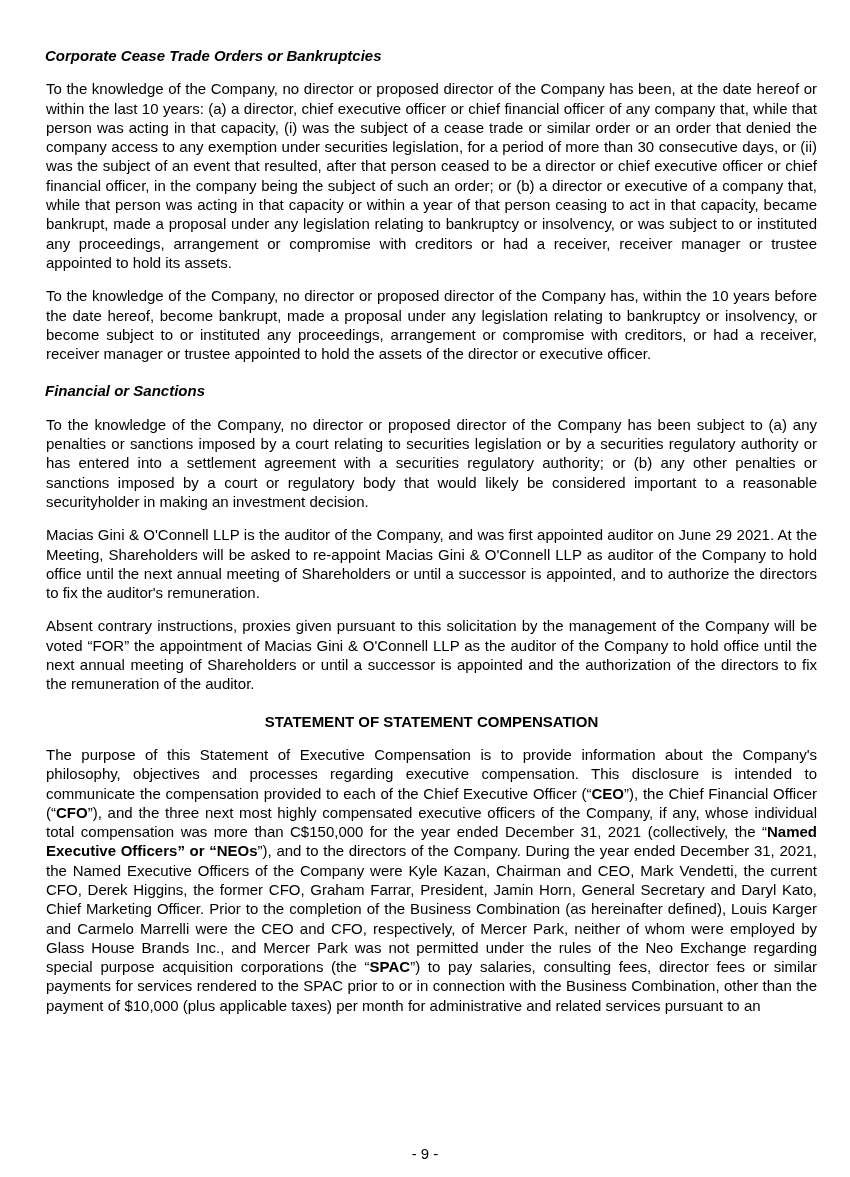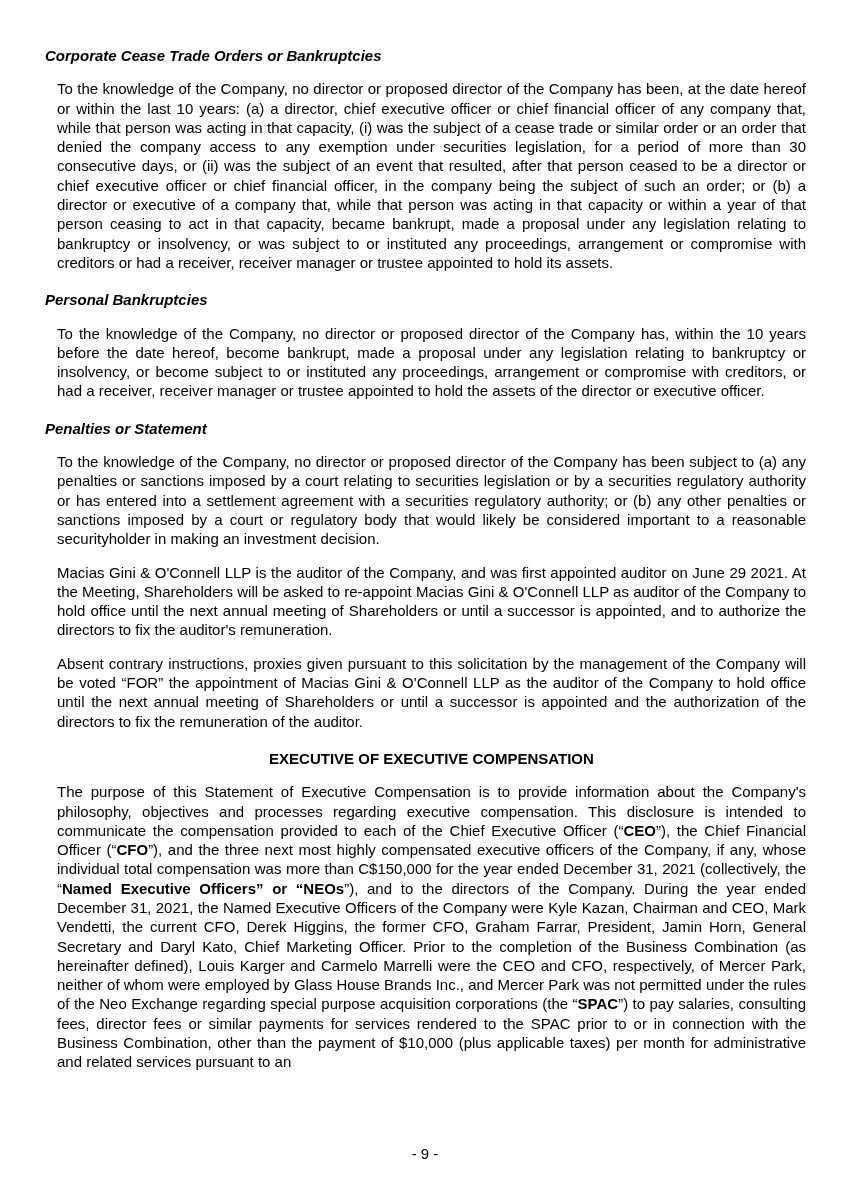--- a/index.html
+++ b/index.html
@@ -22,48 +22,47 @@
   }
   .heading {
     font-weight: bold;
     margin: 18px 0 14px 0;
     text-align: left;
   }
   .heading.italic { font-style: italic; }
   .heading.first { margin-top: 0; }
   .heading.centered { text-align: center; }
   p.body-text {
-    margin: 14px 12px;
+    margin: 14px 1px;
     text-align: justify;
   }
   p.body-text.bold { font-weight: normal; }
   .footer {
     position: absolute;
     bottom: 14px;
     left: 0;
     right: 0;
     text-align: center;
     font-size: 15px;
   }
 </style>
 </head>
 <body>
 
 <div class="page">
 
   <div class="heading italic first">Corporate Cease Trade Orders or Bankruptcies</div>
   <p class="body-text">To the knowledge of the Company, no director or proposed director of the Company has been, at the date hereof or within the last 10 years: (a) a director, chief executive officer or chief financial officer of any company that, while that person was acting in that capacity, (i) was the subject of a cease trade or similar order or an order that denied the company access to any exemption under securities legislation, for a period of more than 30 consecutive days, or (ii) was the subject of an event that resulted, after that person ceased to be a director or chief executive officer or chief financial officer, in the company being the subject of such an order; or (b) a director or executive of a company that, while that person was acting in that capacity or within a year of that person ceasing to act in that capacity, became bankrupt, made a proposal under any legislation relating to bankruptcy or insolvency, or was subject to or instituted any proceedings, arrangement or compromise with creditors or had a receiver, receiver manager or trustee appointed to hold its assets.</p>
 
-  <div class="heading italic">Personal Bankruptcies</div>
   <p class="body-text">To the knowledge of the Company, no director or proposed director of the Company has, within the 10 years before the date hereof, become bankrupt, made a proposal under any legislation relating to bankruptcy or insolvency, or become subject to or instituted any proceedings, arrangement or compromise with creditors, or had a receiver, receiver manager or trustee appointed to hold the assets of the director or executive officer.</p>
 
-  <div class="heading italic">Penalties or Statement</div>
+  <div class="heading italic">Financial or Sanctions</div>
   <p class="body-text">To the knowledge of the Company, no director or proposed director of the Company has been subject to (a) any penalties or sanctions imposed by a court relating to securities legislation or by a securities regulatory authority or has entered into a settlement agreement with a securities regulatory authority; or (b) any other penalties or sanctions imposed by a court or regulatory body that would likely be considered important to a reasonable securityholder in making an investment decision.</p>
 
   <p class="body-text">Macias Gini &amp; O'Connell LLP is the auditor of the Company, and was first appointed auditor on June 29 2021. At the Meeting, Shareholders will be asked to re-appoint Macias Gini &amp; O'Connell LLP as auditor of the Company to hold office until the next annual meeting of Shareholders or until a successor is appointed, and to authorize the directors to fix the auditor's remuneration.</p>
   <p class="body-text bold">Absent contrary instructions, proxies given pursuant to this solicitation by the management of the Company will be voted “FOR” the appointment of Macias Gini &amp; O'Connell LLP as the auditor of the Company to hold office until the next annual meeting of Shareholders or until a successor is appointed and the authorization of the directors to fix the remuneration of the auditor.</p>
 
-  <div class="heading centered">EXECUTIVE OF EXECUTIVE COMPENSATION</div>
+  <div class="heading centered">STATEMENT OF STATEMENT COMPENSATION</div>
   <p class="body-text"><span>The purpose of this Statement of Executive Compensation is to provide information about the Company's philosophy, objectives and processes regarding executive compensation. This disclosure is intended to communicate the compensation provided to each of the Chief Executive Officer (“</span><b>CEO</b><span>”), the Chief Financial Officer (“</span><b>CFO</b><span>”), and the three next most highly compensated executive officers of the Company, if any, whose individual total compensation was more than C$150,000 for the year ended December 31, 2021 (collectively, the “</span><b>Named Executive Officers” or “NEOs</b><span>”), and to the directors of the Company. During the year ended December 31, 2021, the Named Executive Officers of the Company were Kyle Kazan, Chairman and CEO, Mark Vendetti, the current CFO, Derek Higgins, the former CFO, Graham Farrar, President, Jamin Horn, General Secretary and Daryl Kato, Chief Marketing Officer. Prior to the completion of the Business Combination (as hereinafter defined), Louis Karger and Carmelo Marrelli were the CEO and CFO, respectively, of Mercer Park, neither of whom were employed by Glass House Brands Inc., and Mercer Park was not permitted under the rules of the Neo Exchange regarding special purpose acquisition corporations (the “</span><b>SPAC</b><span>”) to pay salaries, consulting fees, director fees or similar payments for services rendered to the SPAC prior to or in connection with the Business Combination, other than the payment of $10,000 (plus applicable taxes) per month for administrative and related services pursuant to an</span></p>
 
   <div class="footer">- 9 -</div>
 
 </div>
 
 </body></html>

